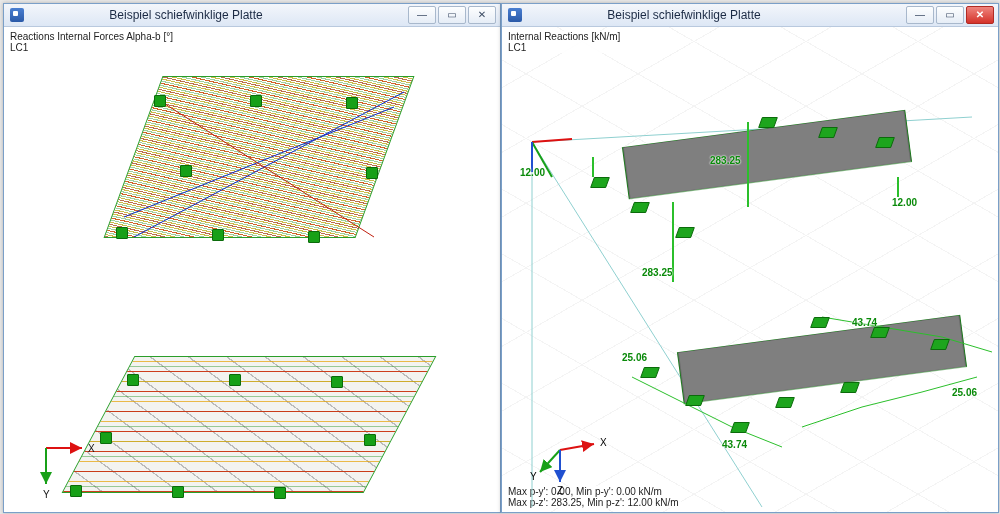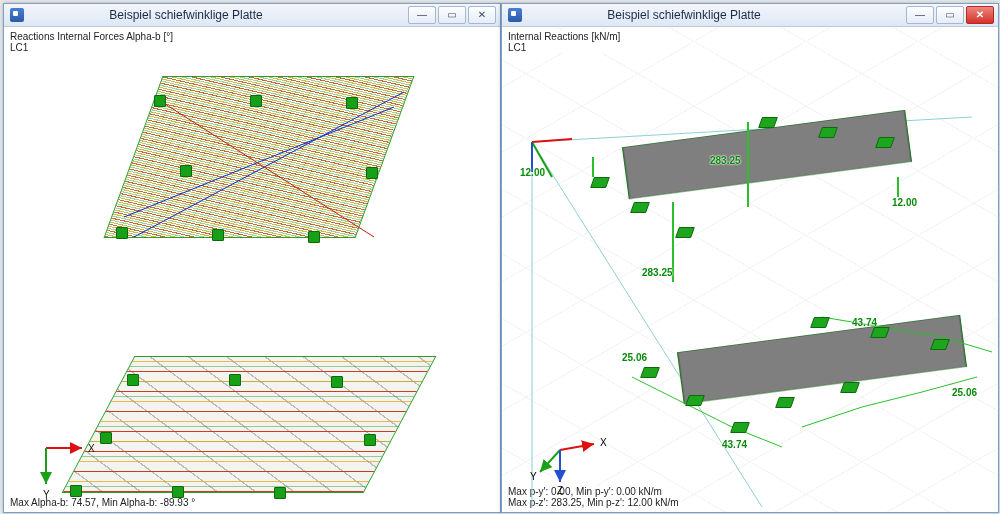--- a/index.html
+++ b/index.html
@@ -191,21 +191,20 @@
         <div class="win-btn">—</div>
         <div class="win-btn">▭</div>
         <div class="win-btn">✕</div>
       </div>
     </div>
     <div class="viewport">
       <div class="dot-grid"></div>
 
       <div class="header-label">Reactions Internal Forces Alpha-b [°]
 LC1</div>
-      <div class="footer-label">Max Alpha-b: 74.57, Min Alpha-b: -89.93 °</div>
 
       <div class="skew-plate" style="left:130px; top:50px; width:250px; height:160px; transform:skewX(-20deg);">
         <div class="plate-stripes"></div>
       </div>
 
       <svg style="position:absolute; left:100px; top:40px; width:320px; height:190px; overflow:visible;">
         <line x1="20" y1="150" x2="290" y2="40" stroke="#1030d0" stroke-width="1"></line>
         <line x1="30" y1="170" x2="300" y2="25" stroke="#1030d0" stroke-width="1"></line>
         <line x1="50" y1="30" x2="270" y2="170" stroke="#c02010" stroke-width="1"></line>
       </svg>

